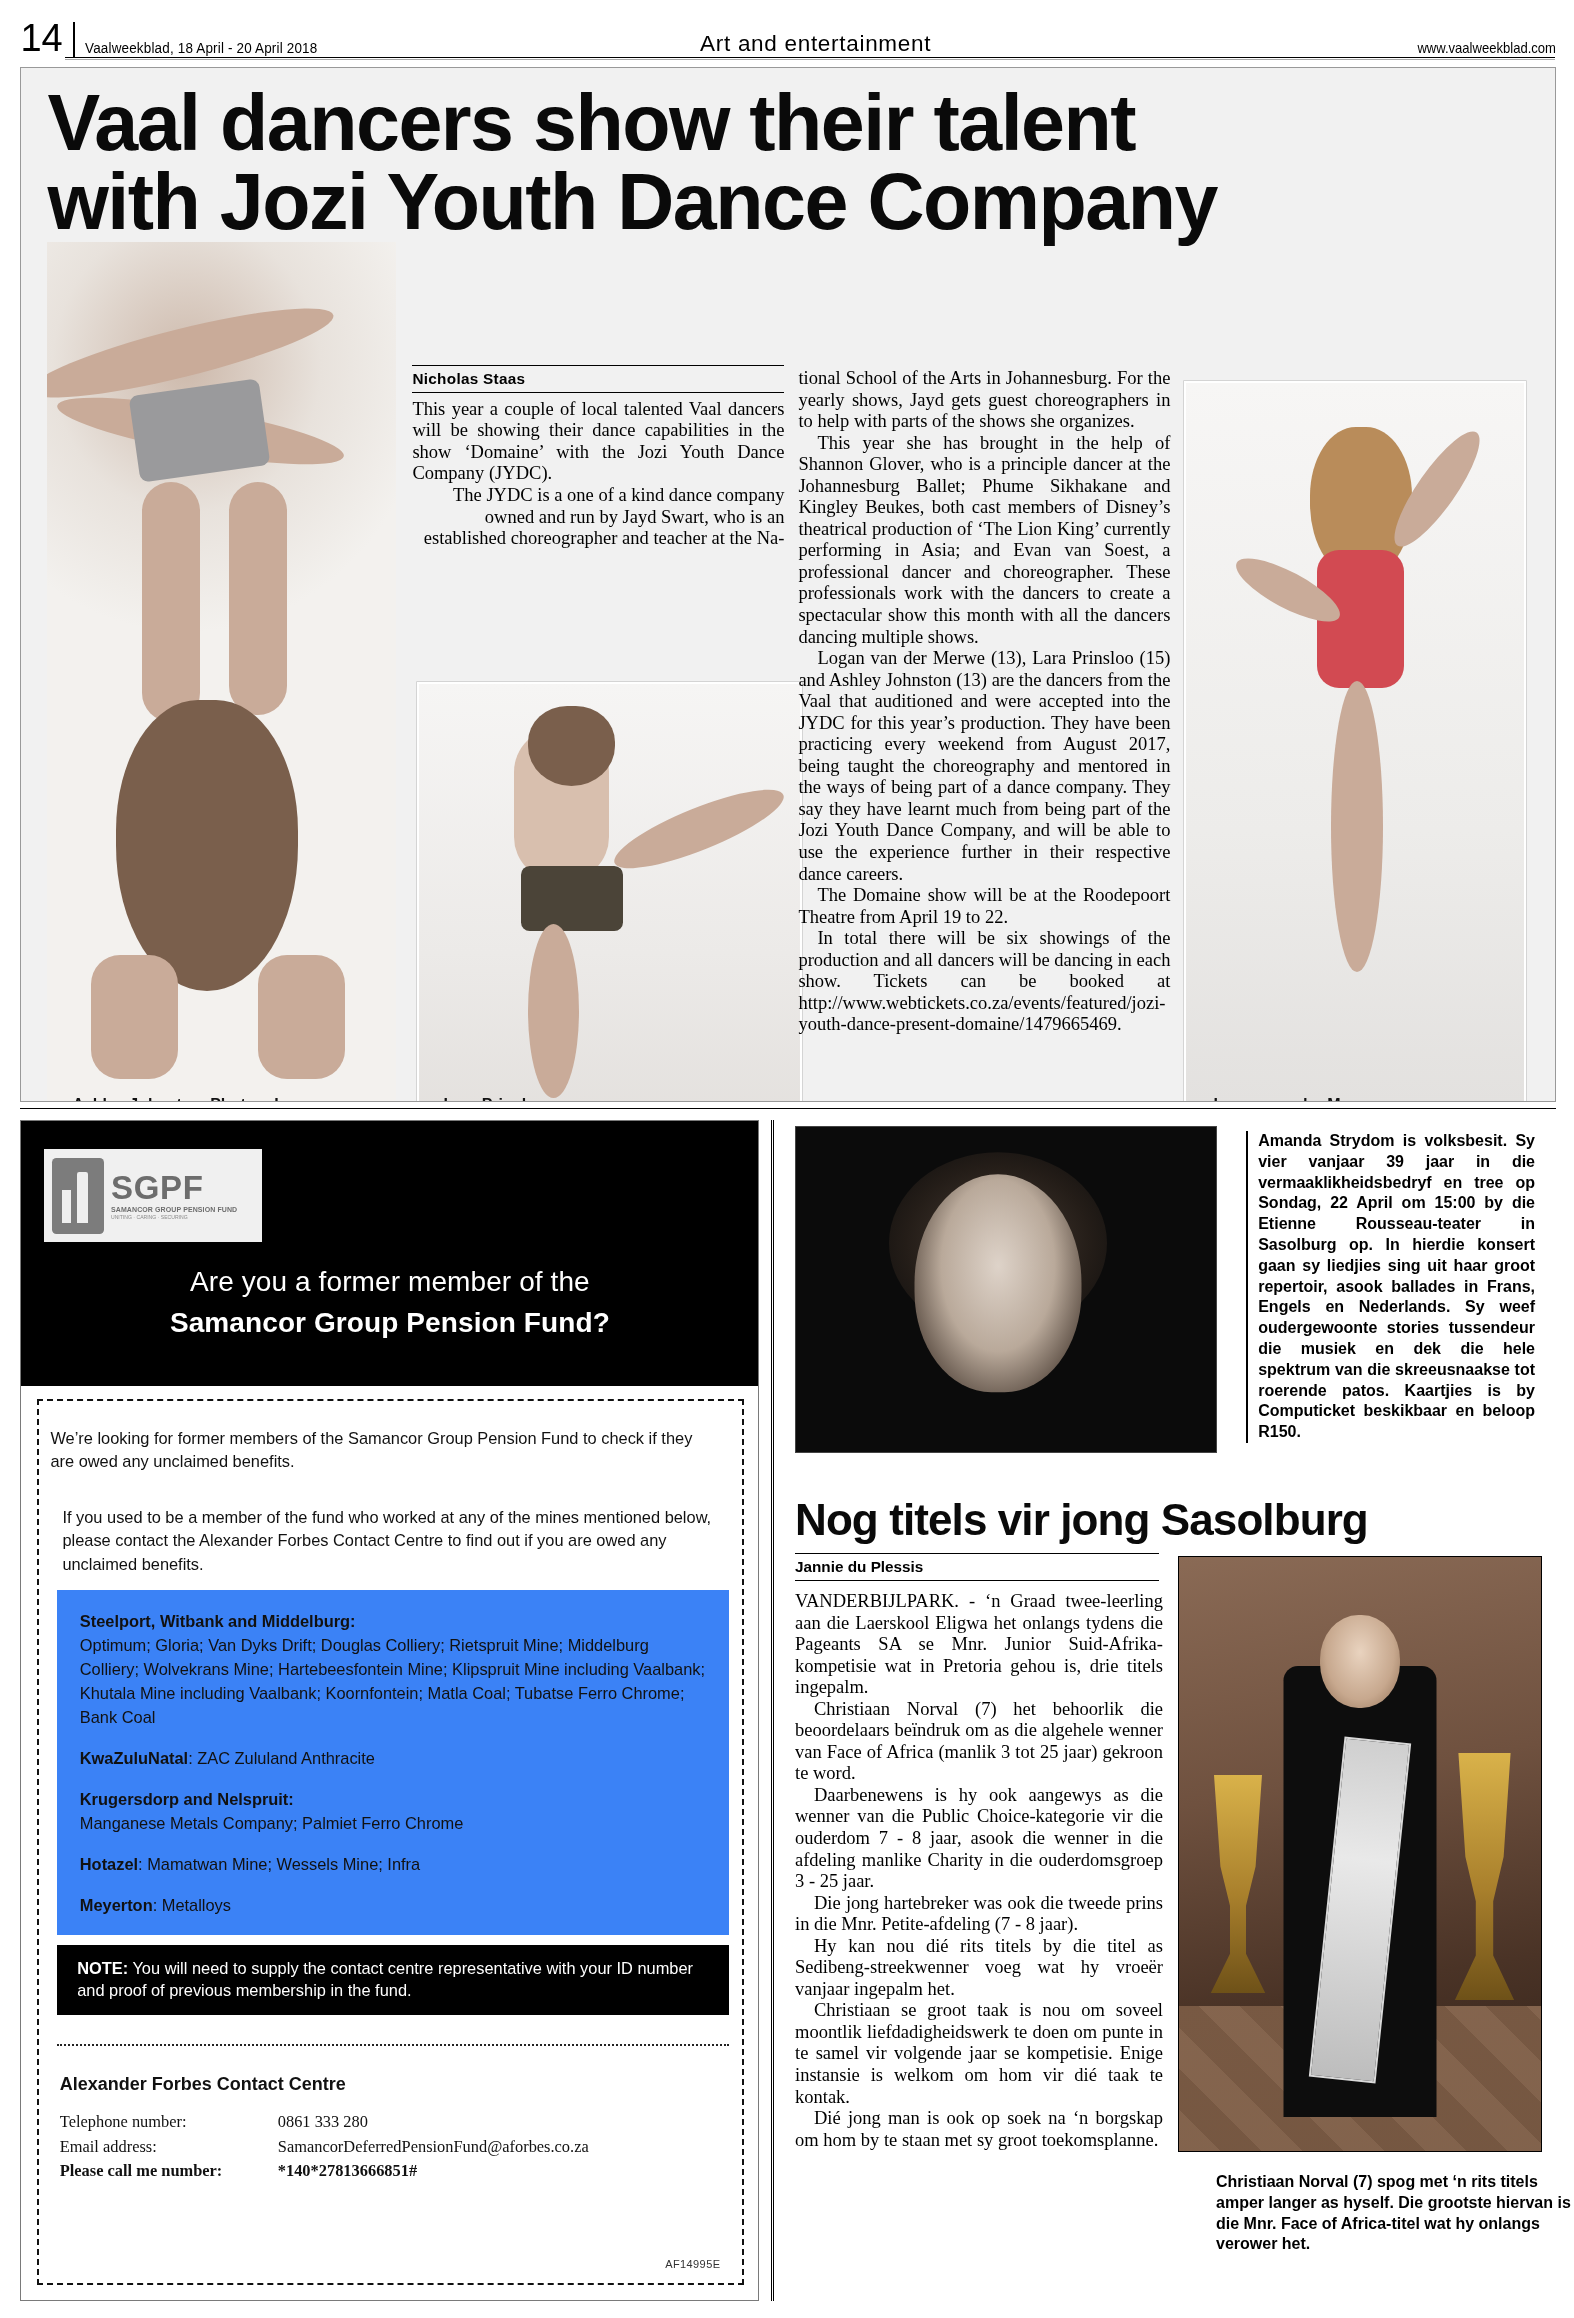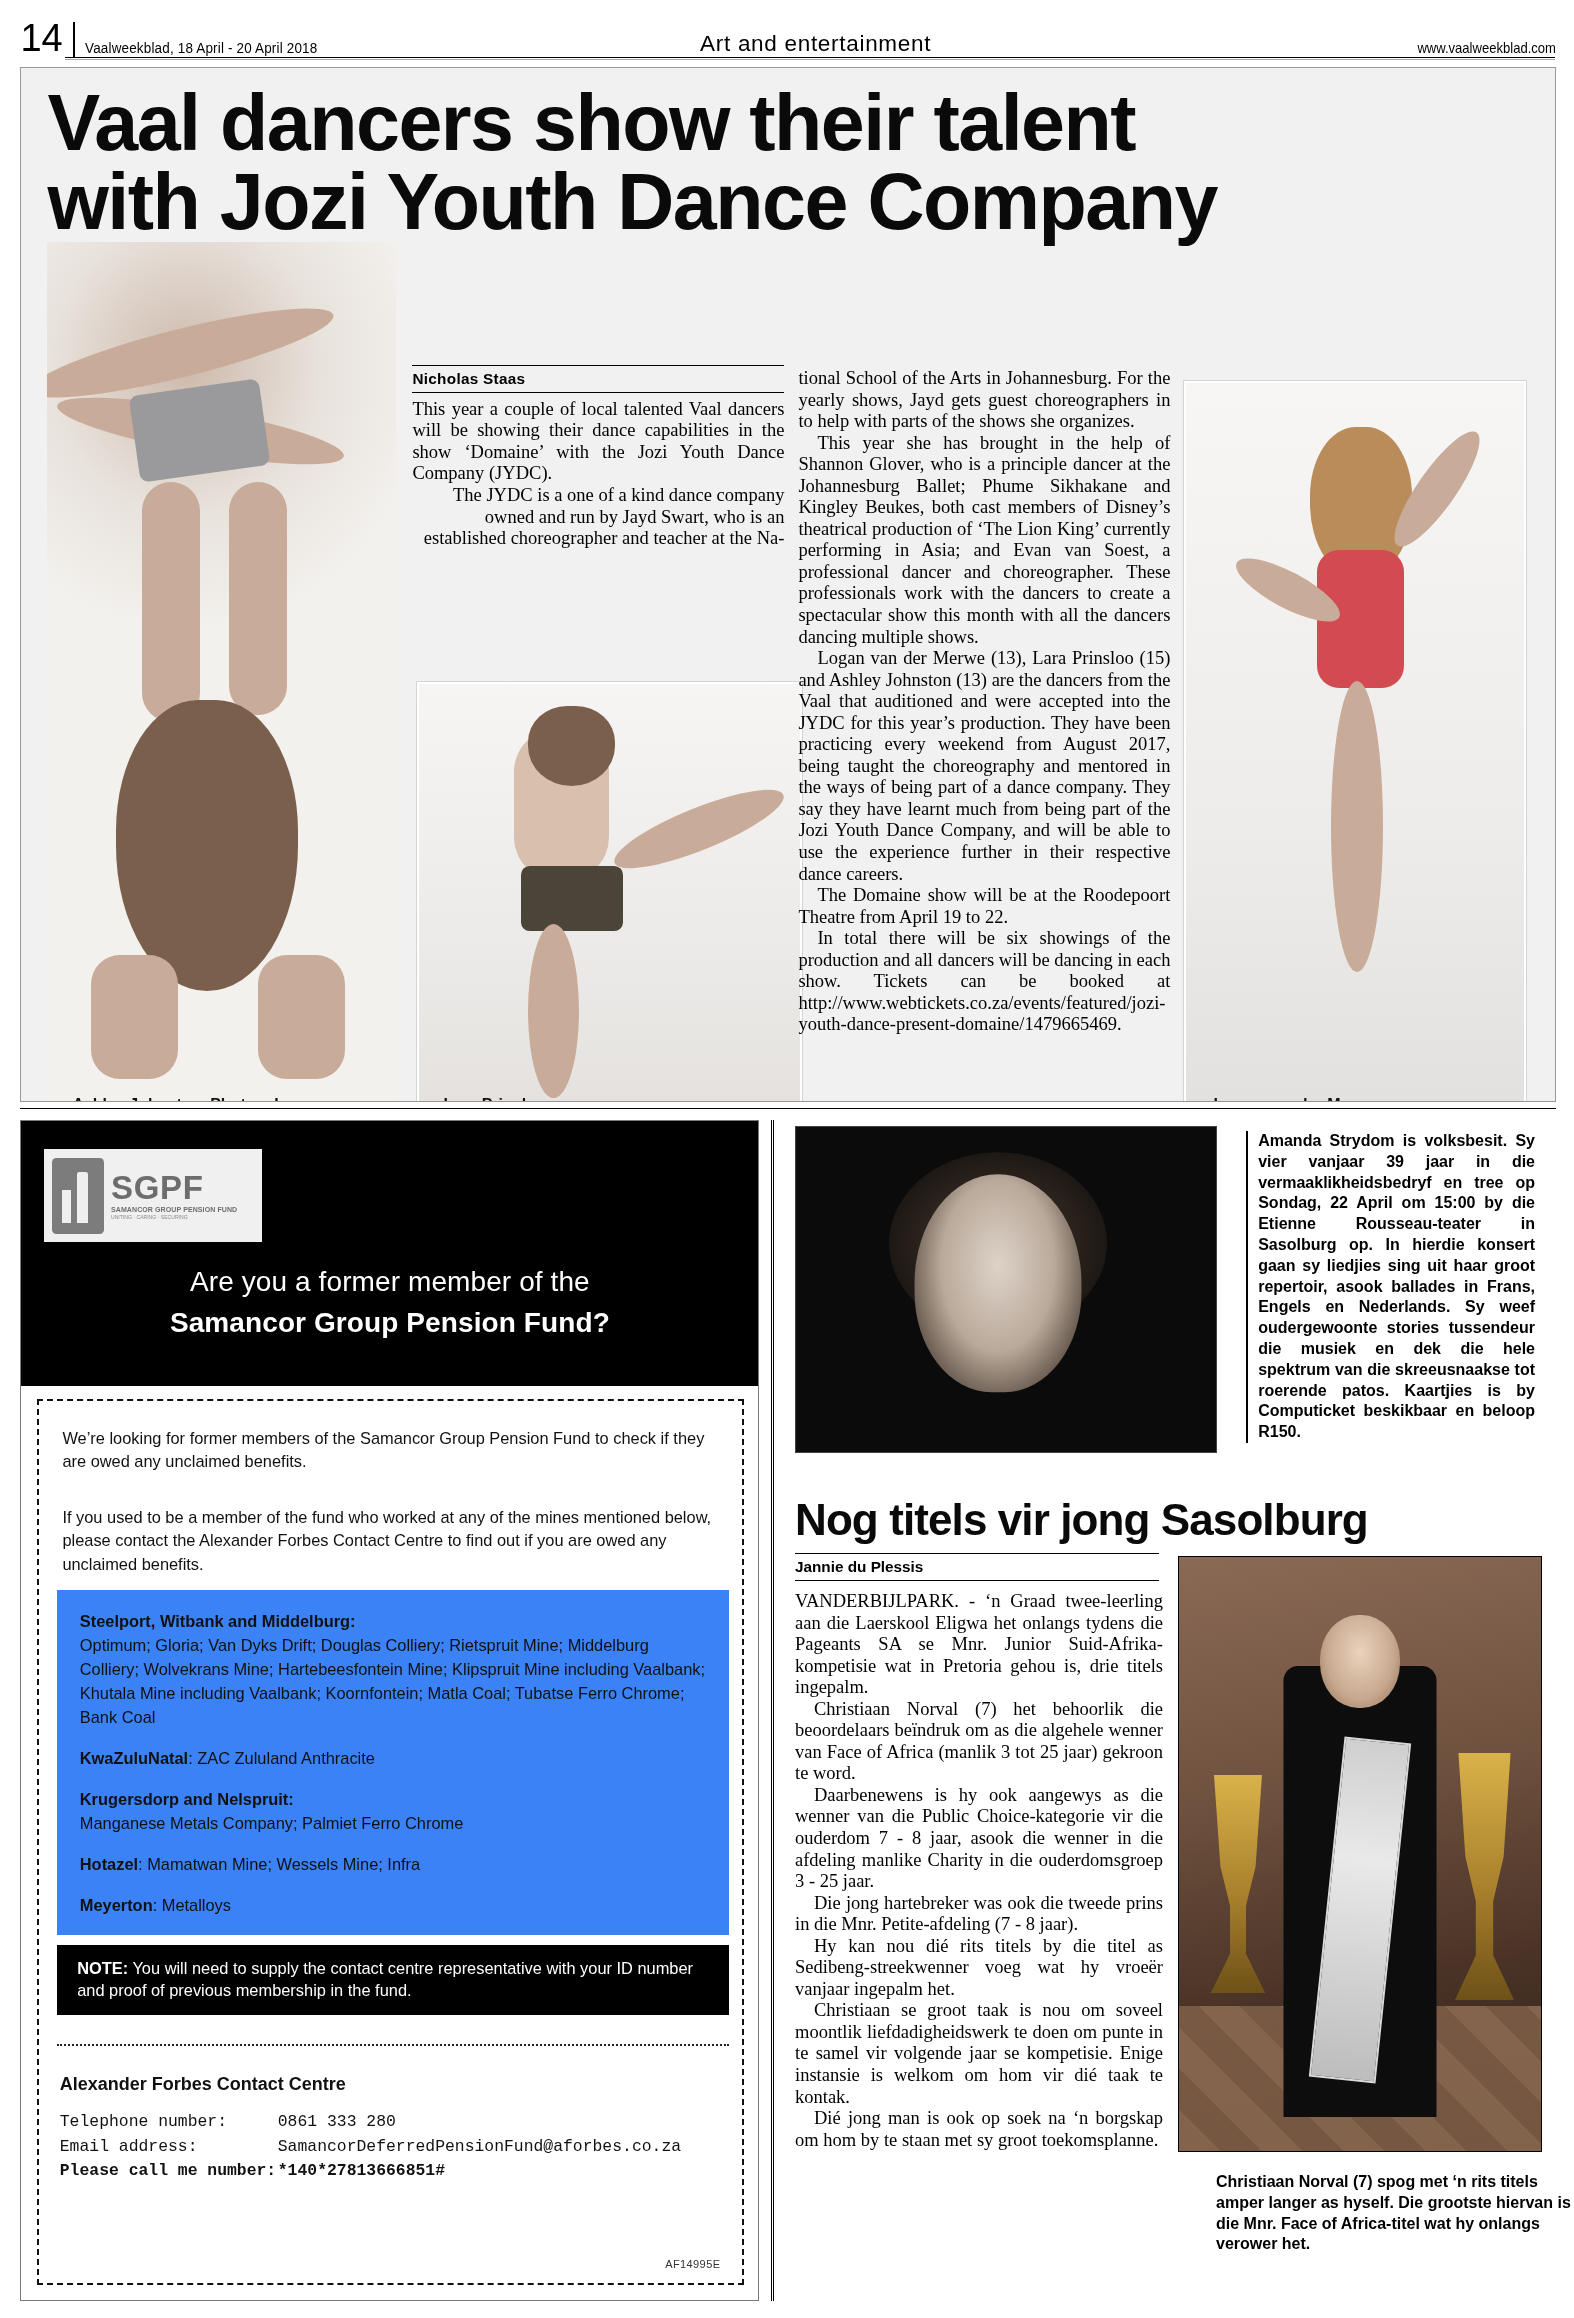--- a/index.html
+++ b/index.html
@@ -169,21 +169,21 @@
     font-size:28px; color:#fff; letter-spacing:0.1px;
   }
   .ad-dashed {
     position:absolute; left:16px; top:278px; width:707px; height:886px;
     border:2.2px dashed #111; background:#fff;
   }
   .ad-para {
     font-family:"Liberation Sans", sans-serif; font-size:16.4px;
     line-height:1.42; color:#111;
   }
-  .ad-p1 { position:absolute; left:23px; top:26px; width:654px; }
+  .ad-p1 { position:absolute; left:11px; top:26px; width:654px; }
   .ad-p2 { position:absolute; left:23px; top:105px; width:654px; }
 
   .mines-box {
     position:absolute; left:17.4px; top:189px; width:672px; height:345px;
     background:#3b82f6;
     padding:20.4px 23px;
   }
   .mines-box .grp { margin-bottom:17.4px; }
   .mines-box .h {
     font-family:"Liberation Sans", sans-serif; font-weight:700;
@@ -209,21 +209,21 @@
   .dotline {
     position:absolute; left:17.4px; top:643px; width:672px;
     border-top:2.2px dotted #222;
   }
   .contact-title {
     position:absolute; left:20.4px; top:673px;
     font-family:"Liberation Sans", sans-serif; font-weight:700;
     font-size:18px; color:#111;
   }
   .contact-rows { position:absolute; left:20.4px; top:709px; width:654px; }
-  .crow { display:flex; font-family:Liberation Mono, monospace; font-size:16.4px; line-height:1.5; color:#111; }
+  .crow { display:flex; font-family:Liberation Serif, serif; font-size:16.4px; line-height:1.5; color:#111; }
   .crow .lbl { width:218px; flex:0 0 218px; }
   .crow.bold .lbl, .crow.bold .val { font-weight:700; }
   .ad-code {
     position:absolute; right:22px; bottom:13px;
     font-family:"Liberation Sans", sans-serif; font-size:11px; color:#333;
     letter-spacing:0.4px;
   }
 
   
   .amanda-photo {

